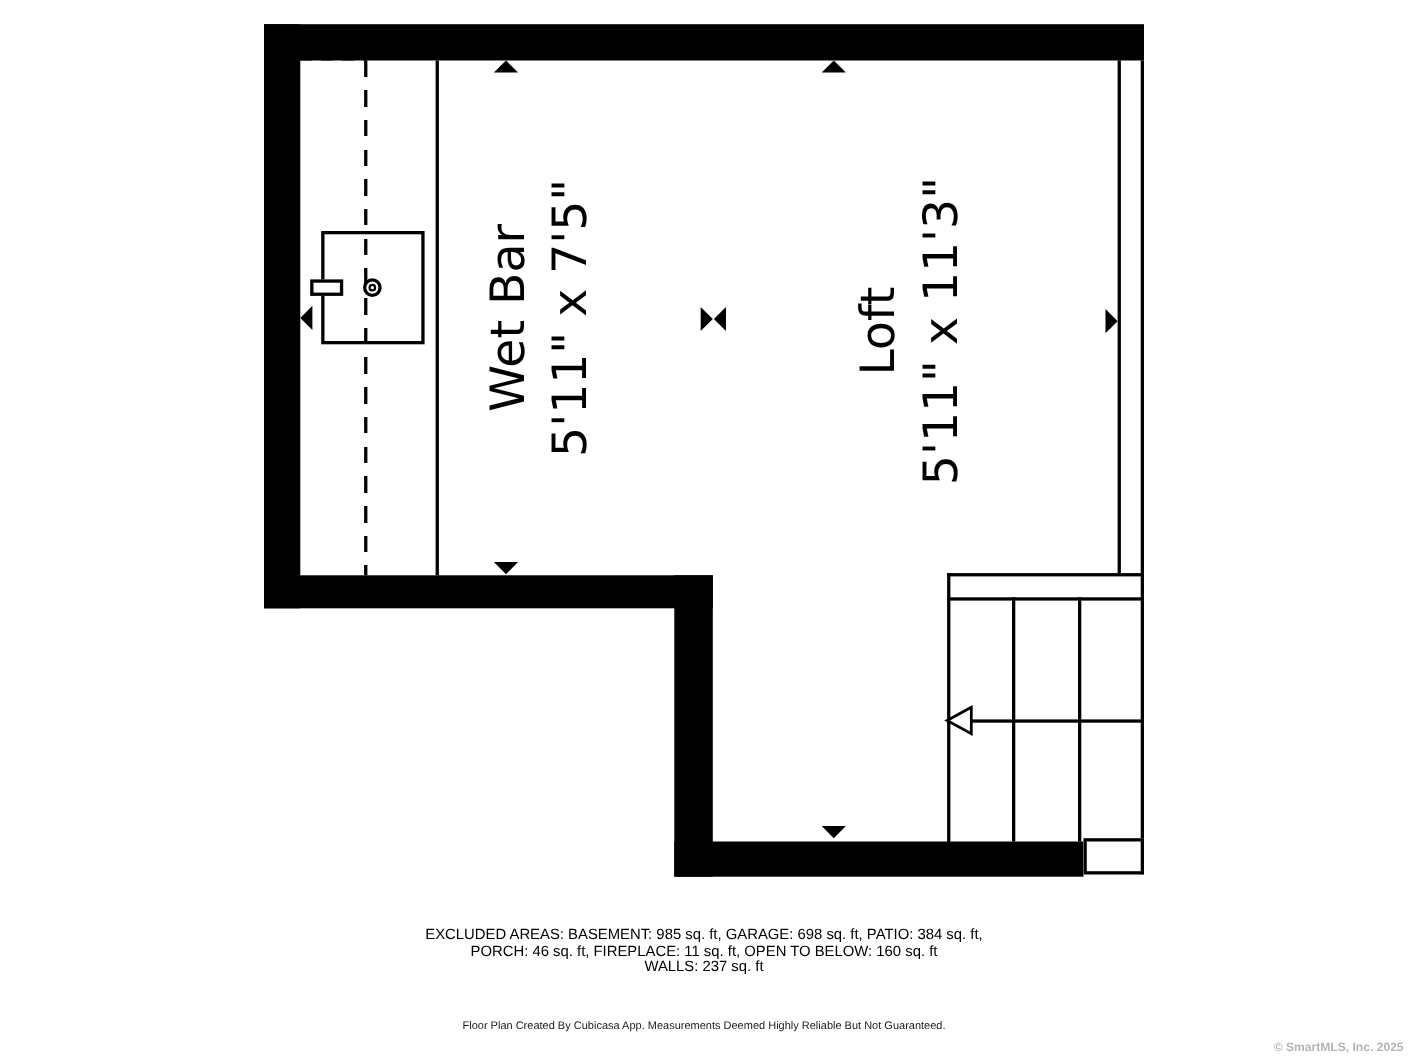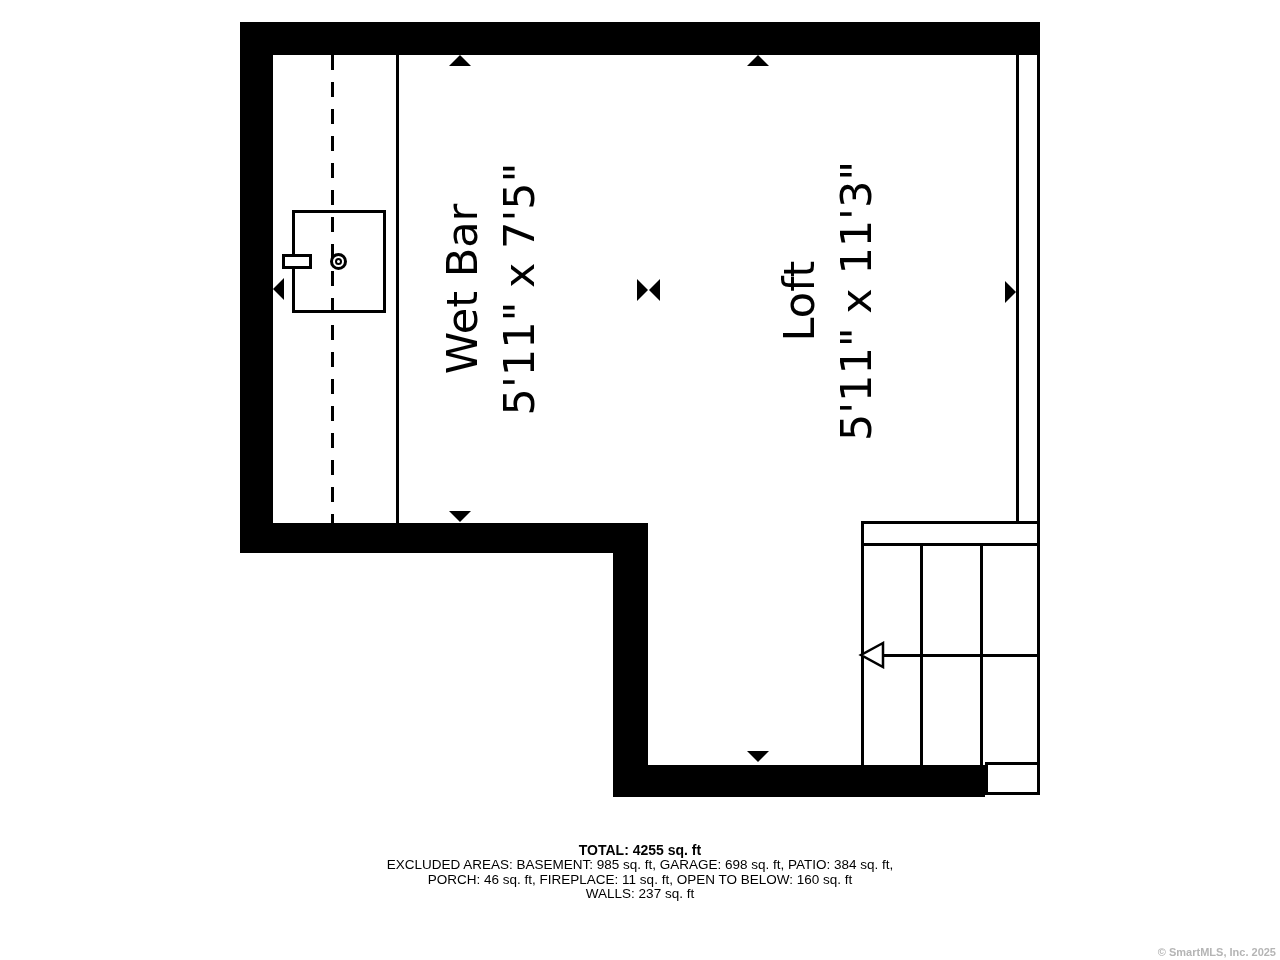--- a/index.html
+++ b/index.html
@@ -85,21 +85,21 @@
   <div class="room-label" style="left:491px;top:289px">
     <div>Wet Bar</div>
     <div>5'11" x 7'5"</div>
   </div>
   <div class="room-label" style="left:828px;top:301px">
     <div>Loft</div>
     <div>5'11" x 11'3"</div>
   </div>
 
   <div class="footer">
-    <div class="total">TOTAL: 4255 sq. ft</div>
     <div>EXCLUDED AREAS: BASEMENT: 985 sq. ft, GARAGE: 698 sq. ft, PATIO: 384 sq. ft,</div>
     <div>PORCH: 46 sq. ft, FIREPLACE: 11 sq. ft, OPEN TO BELOW: 160 sq. ft</div>
     <div>WALLS: 237 sq. ft</div>
   </div>
 
+  <div class="disclaimer">Floor Plan Created By Cubicasa App. Measurements Deemed Highly Reliable But Not Guaranteed.</div>
   <div class="copyright">© SmartMLS, Inc. 2025</div>
 
 </div>
 
 </body></html>

